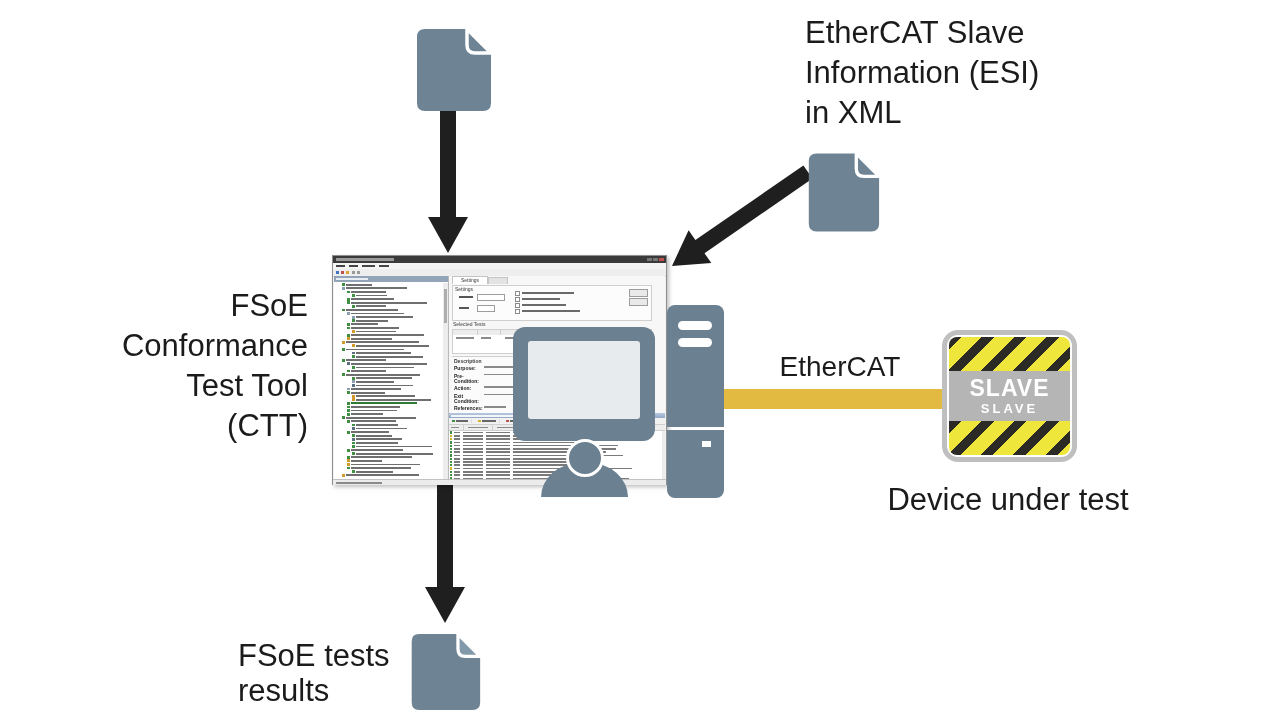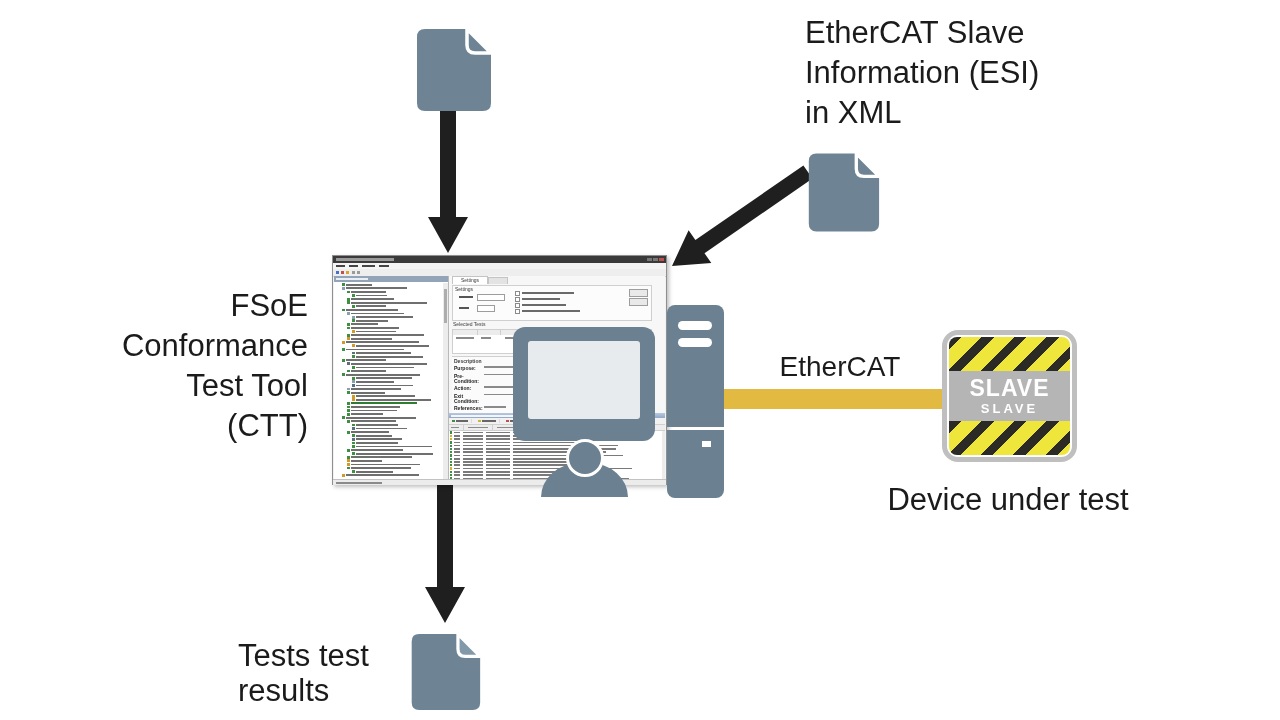--- a/index.html
+++ b/index.html
@@ -90,21 +90,21 @@
 
   <div class="abs label" style="left:805px;top:13px;">EtherCAT Slave
 Information (ESI)
 in XML</div>
   <div class="abs label right" style="left:100px;top:286px;width:208px;">FSoE
 Conformance
 Test Tool
 (CTT)</div>
   <div class="abs label center" style="left:878px;top:480px;width:260px;">Device under test</div>
   <div class="abs label center" style="left:760px;top:347px;width:160px;font-size:28px;">EtherCAT</div>
-  <div class="abs label" style="left:238px;top:638px;line-height:35px;">Tests test
+  <div class="abs label" style="left:238px;top:638px;line-height:35px;">FSoE tests
 results</div>
 
   <svg class="abs" style="left:410px;top:27px;z-index:2;" width="86" height="86" viewBox="0 0 80 86">
     <path d="M12 2 H54 L78 26 V76 Q78 84 70 84 H12 Q4 84 4 76 V10 Q4 2 12 2 Z" fill="var(--doc)"></path>
     <path d="M54 2 L78 26 L62 26 Q54 26 54 18 Z" fill="var(--doc)" stroke="#ffffff" stroke-width="3.5" stroke-linejoin="round"></path>
   </svg>
   <svg class="abs" style="left:805px;top:148px;z-index:2;" width="76" height="89" viewBox="0 0 80 86">
     <path d="M12 2 H54 L78 26 V76 Q78 84 70 84 H12 Q4 84 4 76 V10 Q4 2 12 2 Z" fill="var(--doc)"></path>
     <path d="M54 2 L78 26 L62 26 Q54 26 54 18 Z" fill="var(--doc)" stroke="#ffffff" stroke-width="3.5" stroke-linejoin="round"></path>
   </svg>

